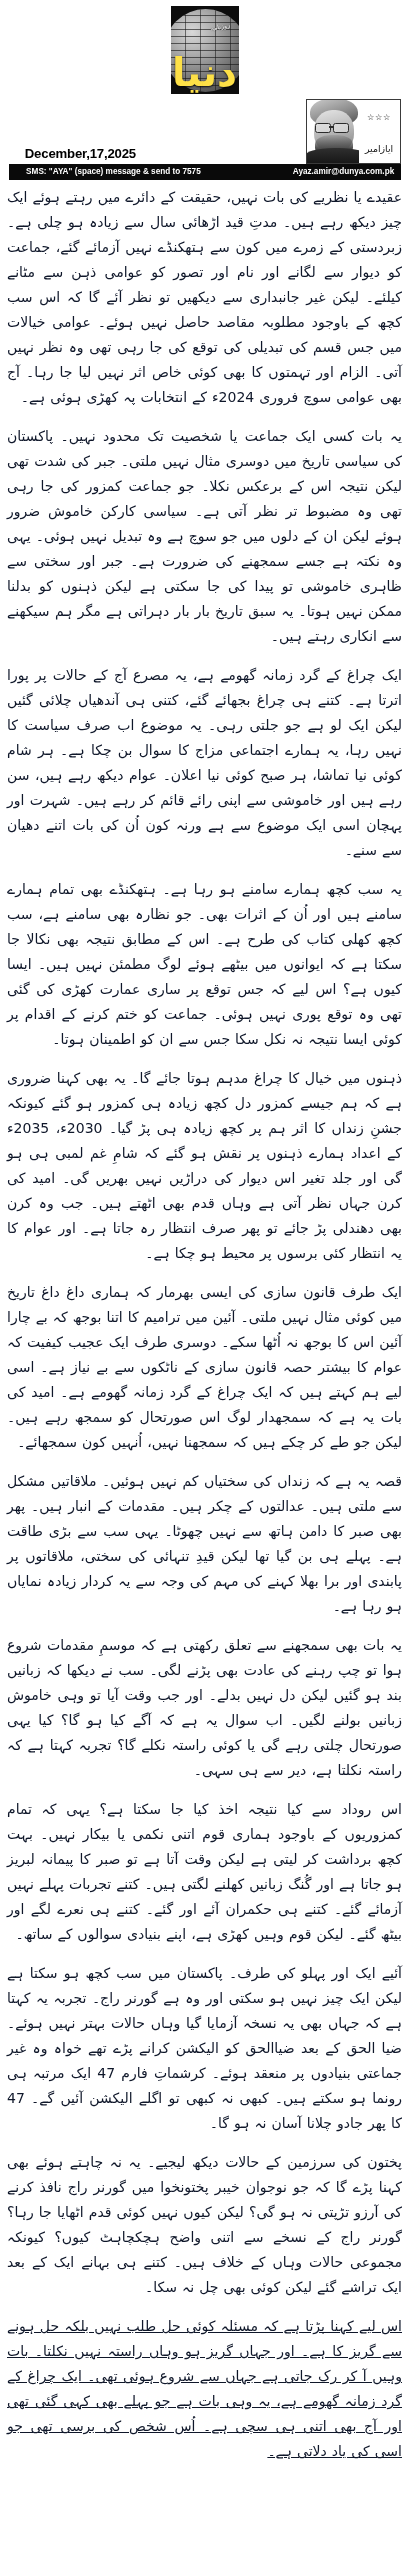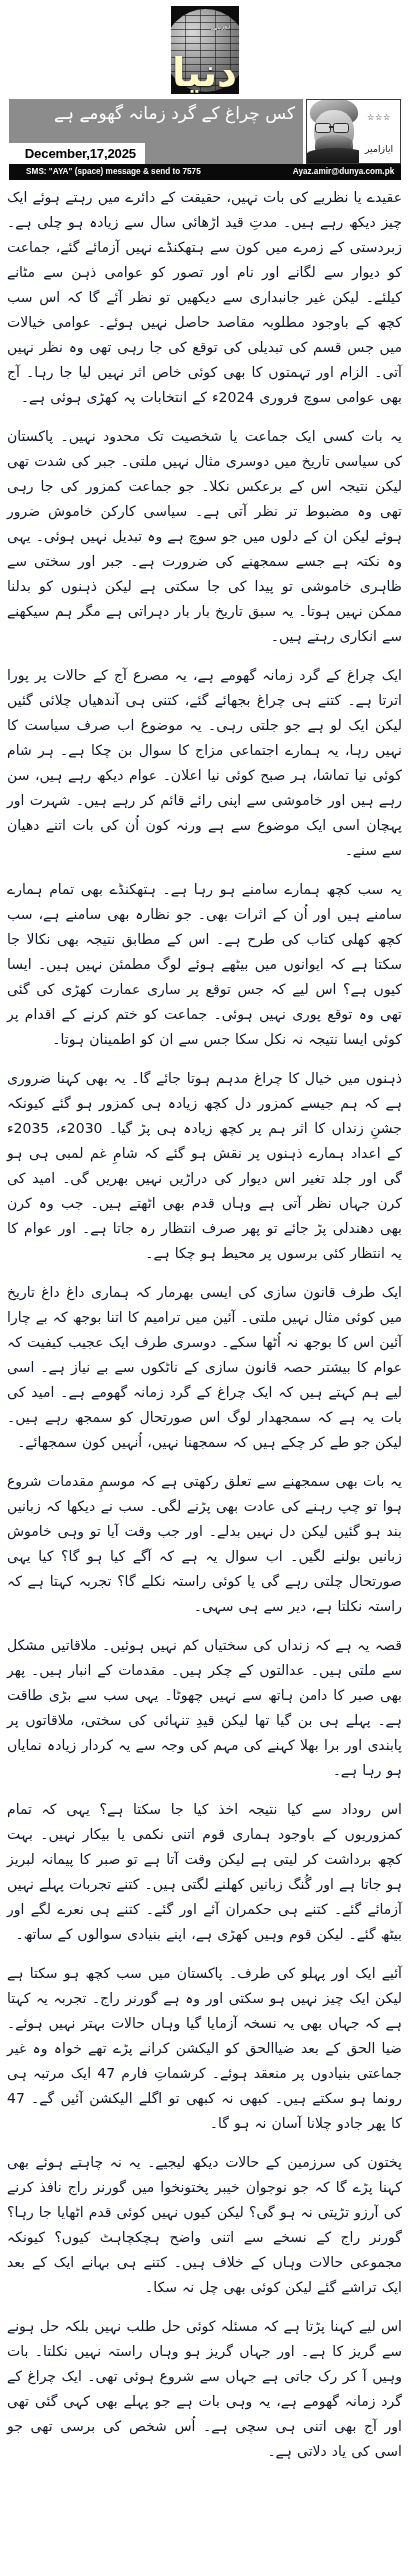--- a/index.html
+++ b/index.html
@@ -90,21 +90,21 @@
   .logo-word {
     position: absolute;
     left: 0;
     right: 0;
     bottom: 2.5px;
     text-align: center;
     font-family: "DejaVu Sans", sans-serif;
     font-size: 39px;
     line-height: 1;
     font-weight: 700;
-    color: #fef9c3;
+    color: #fde047;
     text-shadow: 0 0.6px 1.9px rgba(0,0,0,0.85);
     z-index: 3;
   }
 
   
   .header-band {
     position: relative;
     width: 392px;
     margin: 0 auto;
     height: 80px;
@@ -280,39 +280,36 @@
   .para {
     font-family: "DejaVu Sans", sans-serif;
     font-size: 14px;
     line-height: 25px;
     color: #0f172a;
     margin: 0 0 14px 0;
     text-align: justify;
     direction: rtl;
     word-spacing: 0.6px;
   }
-  .para:last-child { margin-bottom: 0; }
+  .para:last-child { margin-bottom: 0; text-decoration: underline; }
 </style>
 </head>
 <body>
 
 <div class="masthead">
   <div class="logo-box">
     <div class="logo-globe"></div>
     <div class="logo-grid"></div>
     <div class="logo-sub">روزنامہ</div>
     <div class="logo-word">دنیا</div>
   </div>
 </div>
 
 <div class="header-band">
 
-  <div class="title-bar">
-    <div class="column-title">کس چراغ کے گرد زمانہ گھومے ہے</div>
-  </div>
 
   <div class="date-tag">
     <span class="date-tag-text">December,17,2025</span>
     <span class="date-tag-slant"></span>
   </div>
 
   <div class="author-box">
     <div class="author-meta">
       <div class="author-stars">☆☆☆</div>
       <div class="author-name">ایازامیر</div>
@@ -335,20 +332,20 @@
 
 </div>
 
 <div class="article" id="article">
     <p class="para">عقیدے یا نظریے کی بات نہیں، حقیقت کے دائرے میں رہتے ہوئے ایک چیز دیکھ رہے ہیں۔ مدتِ قید اڑھائی سال سے زیادہ ہو چلی ہے۔ زبردستی کے زمرے میں کون سے ہتھکنڈے نہیں آزمائے گئے، جماعت کو دیوار سے لگانے اور نام اور تصور کو عوامی ذہن سے مٹانے کیلئے۔ لیکن غیر جانبداری سے دیکھیں تو نظر آئے گا کہ اس سب کچھ کے باوجود مطلوبہ مقاصد حاصل نہیں ہوئے۔ عوامی خیالات میں جس قسم کی تبدیلی کی توقع کی جا رہی تھی وہ نظر نہیں آتی۔ الزام اور تہمتوں کا بھی کوئی خاص اثر نہیں لیا جا رہا۔ آج بھی عوامی سوچ فروری 2024ء کے انتخابات پہ کھڑی ہوئی ہے۔</p>
     <p class="para">یہ بات کسی ایک جماعت یا شخصیت تک محدود نہیں۔ پاکستان کی سیاسی تاریخ میں دوسری مثال نہیں ملتی۔ جبر کی شدت تھی لیکن نتیجہ اس کے برعکس نکلا۔ جو جماعت کمزور کی جا رہی تھی وہ مضبوط تر نظر آتی ہے۔ سیاسی کارکن خاموش ضرور ہوئے لیکن ان کے دلوں میں جو سوچ ہے وہ تبدیل نہیں ہوئی۔ یہی وہ نکتہ ہے جسے سمجھنے کی ضرورت ہے۔ جبر اور سختی سے ظاہری خاموشی تو پیدا کی جا سکتی ہے لیکن ذہنوں کو بدلنا ممکن نہیں ہوتا۔ یہ سبق تاریخ بار بار دہراتی ہے مگر ہم سیکھنے سے انکاری رہتے ہیں۔</p>
     <p class="para">ایک چراغ کے گرد زمانہ گھومے ہے، یہ مصرع آج کے حالات پر پورا اترتا ہے۔ کتنے ہی چراغ بجھائے گئے، کتنی ہی آندھیاں چلائی گئیں لیکن ایک لو ہے جو جلتی رہی۔ یہ موضوع اب صرف سیاست کا نہیں رہا، یہ ہمارے اجتماعی مزاج کا سوال بن چکا ہے۔ ہر شام کوئی نیا تماشا، ہر صبح کوئی نیا اعلان۔ عوام دیکھ رہے ہیں، سن رہے ہیں اور خاموشی سے اپنی رائے قائم کر رہے ہیں۔ شہرت اور پہچان اسی ایک موضوع سے ہے ورنہ کون اُن کی بات اتنے دھیان سے سنے۔</p>
     <p class="para">یہ سب کچھ ہمارے سامنے ہو رہا ہے۔ ہتھکنڈے بھی تمام ہمارے سامنے ہیں اور اُن کے اثرات بھی۔ جو نظارہ بھی سامنے ہے، سب کچھ کھلی کتاب کی طرح ہے۔ اس کے مطابق نتیجہ بھی نکالا جا سکتا ہے کہ ایوانوں میں بیٹھے ہوئے لوگ مطمئن نہیں ہیں۔ ایسا کیوں ہے؟ اس لیے کہ جس توقع پر ساری عمارت کھڑی کی گئی تھی وہ توقع پوری نہیں ہوئی۔ جماعت کو ختم کرنے کے اقدام پر کوئی ایسا نتیجہ نہ نکل سکا جس سے ان کو اطمینان ہوتا۔</p>
     <p class="para">ذہنوں میں خیال کا چراغ مدہم ہوتا جائے گا۔ یہ بھی کہنا ضروری ہے کہ ہم جیسے کمزور دل کچھ زیادہ ہی کمزور ہو گئے کیونکہ جشنِ زنداں کا اثر ہم پر کچھ زیادہ ہی پڑ گیا۔ 2030ء، 2035ء کے اعداد ہمارے ذہنوں پر نقش ہو گئے کہ شامِ غم لمبی ہی ہو گی اور جلد تغیر اس دیوار کی دراڑیں نہیں بھریں گی۔ امید کی کرن جہاں نظر آتی ہے وہاں قدم بھی اٹھتے ہیں۔ جب وہ کرن بھی دھندلی پڑ جائے تو پھر صرف انتظار رہ جاتا ہے۔ اور عوام کا یہ انتظار کئی برسوں پر محیط ہو چکا ہے۔</p>
     <p class="para">ایک طرف قانون سازی کی ایسی بھرمار کہ ہماری داغ داغ تاریخ میں کوئی مثال نہیں ملتی۔ آئین میں ترامیم کا اتنا بوجھ کہ بے چارا آئین اس کا بوجھ نہ اُٹھا سکے۔ دوسری طرف ایک عجیب کیفیت کہ عوام کا بیشتر حصہ قانون سازی کے ناٹکوں سے بے نیاز ہے۔ اسی لیے ہم کہتے ہیں کہ ایک چراغ کے گرد زمانہ گھومے ہے۔ امید کی بات یہ ہے کہ سمجھدار لوگ اس صورتحال کو سمجھ رہے ہیں۔ لیکن جو طے کر چکے ہیں کہ سمجھنا نہیں، اُنہیں کون سمجھائے۔</p>
+    <p class="para">قصہ یہ ہے کہ زنداں کی سختیاں کم نہیں ہوئیں۔ ملاقاتیں مشکل سے ملتی ہیں۔ عدالتوں کے چکر ہیں۔ مقدمات کے انبار ہیں۔ پھر بھی صبر کا دامن ہاتھ سے نہیں چھوٹا۔ یہی سب سے بڑی طاقت ہے۔ پہلے ہی بن گیا تھا لیکن قیدِ تنہائی کی سختی، ملاقاتوں پر پابندی اور برا بھلا کہنے کی مہم کی وجہ سے یہ کردار زیادہ نمایاں ہو رہا ہے۔</p>
     <p class="para">یہ بات بھی سمجھنے سے تعلق رکھتی ہے کہ موسمِ مقدمات شروع ہوا تو چپ رہنے کی عادت بھی پڑنے لگی۔ سب نے دیکھا کہ زبانیں بند ہو گئیں لیکن دل نہیں بدلے۔ اور جب وقت آیا تو وہی خاموش زبانیں بولنے لگیں۔ اب سوال یہ ہے کہ آگے کیا ہو گا؟ کیا یہی صورتحال چلتی رہے گی یا کوئی راستہ نکلے گا؟ تجربہ کہتا ہے کہ راستہ نکلتا ہے، دیر سے ہی سہی۔</p>
-    <p class="para">قصہ یہ ہے کہ زنداں کی سختیاں کم نہیں ہوئیں۔ ملاقاتیں مشکل سے ملتی ہیں۔ عدالتوں کے چکر ہیں۔ مقدمات کے انبار ہیں۔ پھر بھی صبر کا دامن ہاتھ سے نہیں چھوٹا۔ یہی سب سے بڑی طاقت ہے۔ پہلے ہی بن گیا تھا لیکن قیدِ تنہائی کی سختی، ملاقاتوں پر پابندی اور برا بھلا کہنے کی مہم کی وجہ سے یہ کردار زیادہ نمایاں ہو رہا ہے۔</p>
     <p class="para">اس روداد سے کیا نتیجہ اخذ کیا جا سکتا ہے؟ یہی کہ تمام کمزوریوں کے باوجود ہماری قوم اتنی نکمی یا بیکار نہیں۔ بہت کچھ برداشت کر لیتی ہے لیکن وقت آتا ہے تو صبر کا پیمانہ لبریز ہو جاتا ہے اور گُنگ زبانیں کھلنے لگتی ہیں۔ کتنے تجربات پہلے نہیں آزمائے گئے۔ کتنے ہی حکمران آئے اور گئے۔ کتنے ہی نعرے لگے اور بیٹھ گئے۔ لیکن قوم وہیں کھڑی ہے، اپنے بنیادی سوالوں کے ساتھ۔</p>
     <p class="para">آئیے ایک اور پہلو کی طرف۔ پاکستان میں سب کچھ ہو سکتا ہے لیکن ایک چیز نہیں ہو سکتی اور وہ ہے گورنر راج۔ تجربہ یہ کہتا ہے کہ جہاں بھی یہ نسخہ آزمایا گیا وہاں حالات بہتر نہیں ہوئے۔ ضیا الحق کے بعد ضیاالحق کو الیکشن کرانے پڑے تھے خواہ وہ غیر جماعتی بنیادوں پر منعقد ہوئے۔ کرشماتِ فارم 47 ایک مرتبہ ہی رونما ہو سکتے ہیں۔ کبھی نہ کبھی تو اگلے الیکشن آئیں گے۔ 47 کا پھر جادو چلانا آسان نہ ہو گا۔</p>
     <p class="para">پختون کی سرزمین کے حالات دیکھ لیجیے۔ یہ نہ چاہتے ہوئے بھی کہنا پڑے گا کہ جو نوجوان خیبر پختونخوا میں گورنر راج نافذ کرنے کی آرزو تڑپتی نہ ہو گی؟ لیکن کیوں نہیں کوئی قدم اٹھایا جا رہا؟ گورنر راج کے نسخے سے اتنی واضح ہچکچاہٹ کیوں؟ کیونکہ مجموعی حالات وہاں کے خلاف ہیں۔ کتنے ہی بہانے ایک کے بعد ایک تراشے گئے لیکن کوئی بھی چل نہ سکا۔</p>
     <p class="para">اس لیے کہنا پڑتا ہے کہ مسئلہ کوئی حل طلب نہیں بلکہ حل ہونے سے گریز کا ہے۔ اور جہاں گریز ہو وہاں راستہ نہیں نکلتا۔ بات وہیں آ کر رک جاتی ہے جہاں سے شروع ہوئی تھی۔ ایک چراغ کے گرد زمانہ گھومے ہے، یہ وہی بات ہے جو پہلے بھی کہی گئی تھی اور آج بھی اتنی ہی سچی ہے۔ اُس شخص کی برسی تھی جو اسی کی یاد دلاتی ہے۔</p>
   </div>
 
 
 </body></html>

